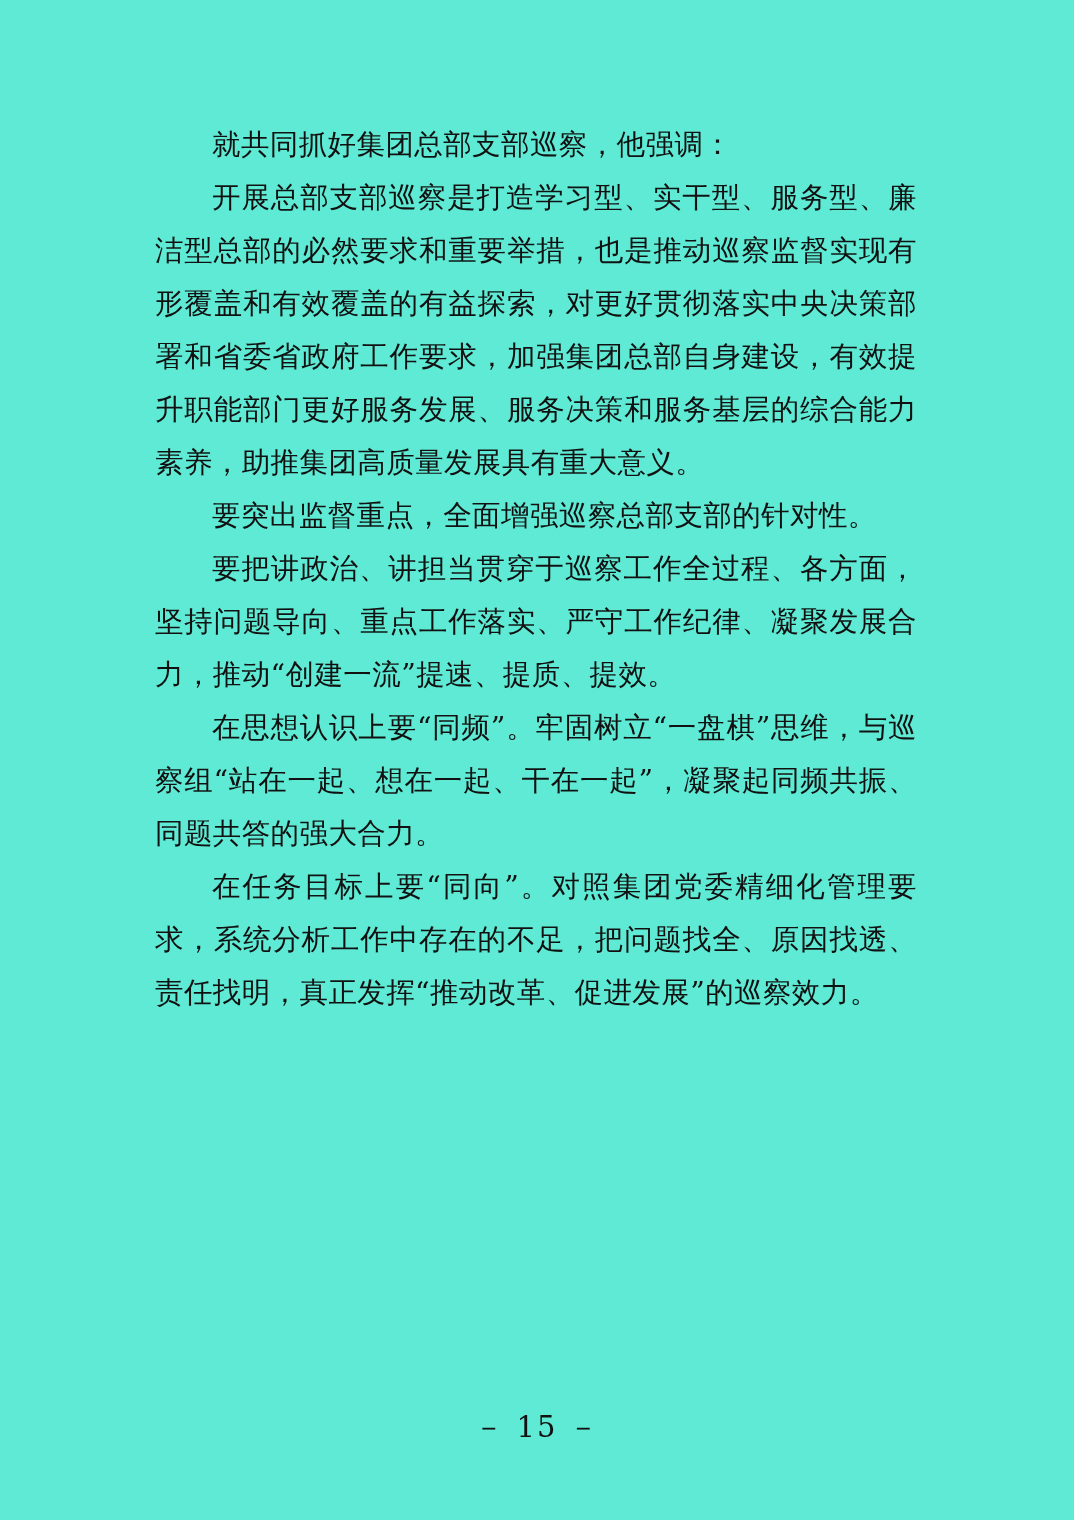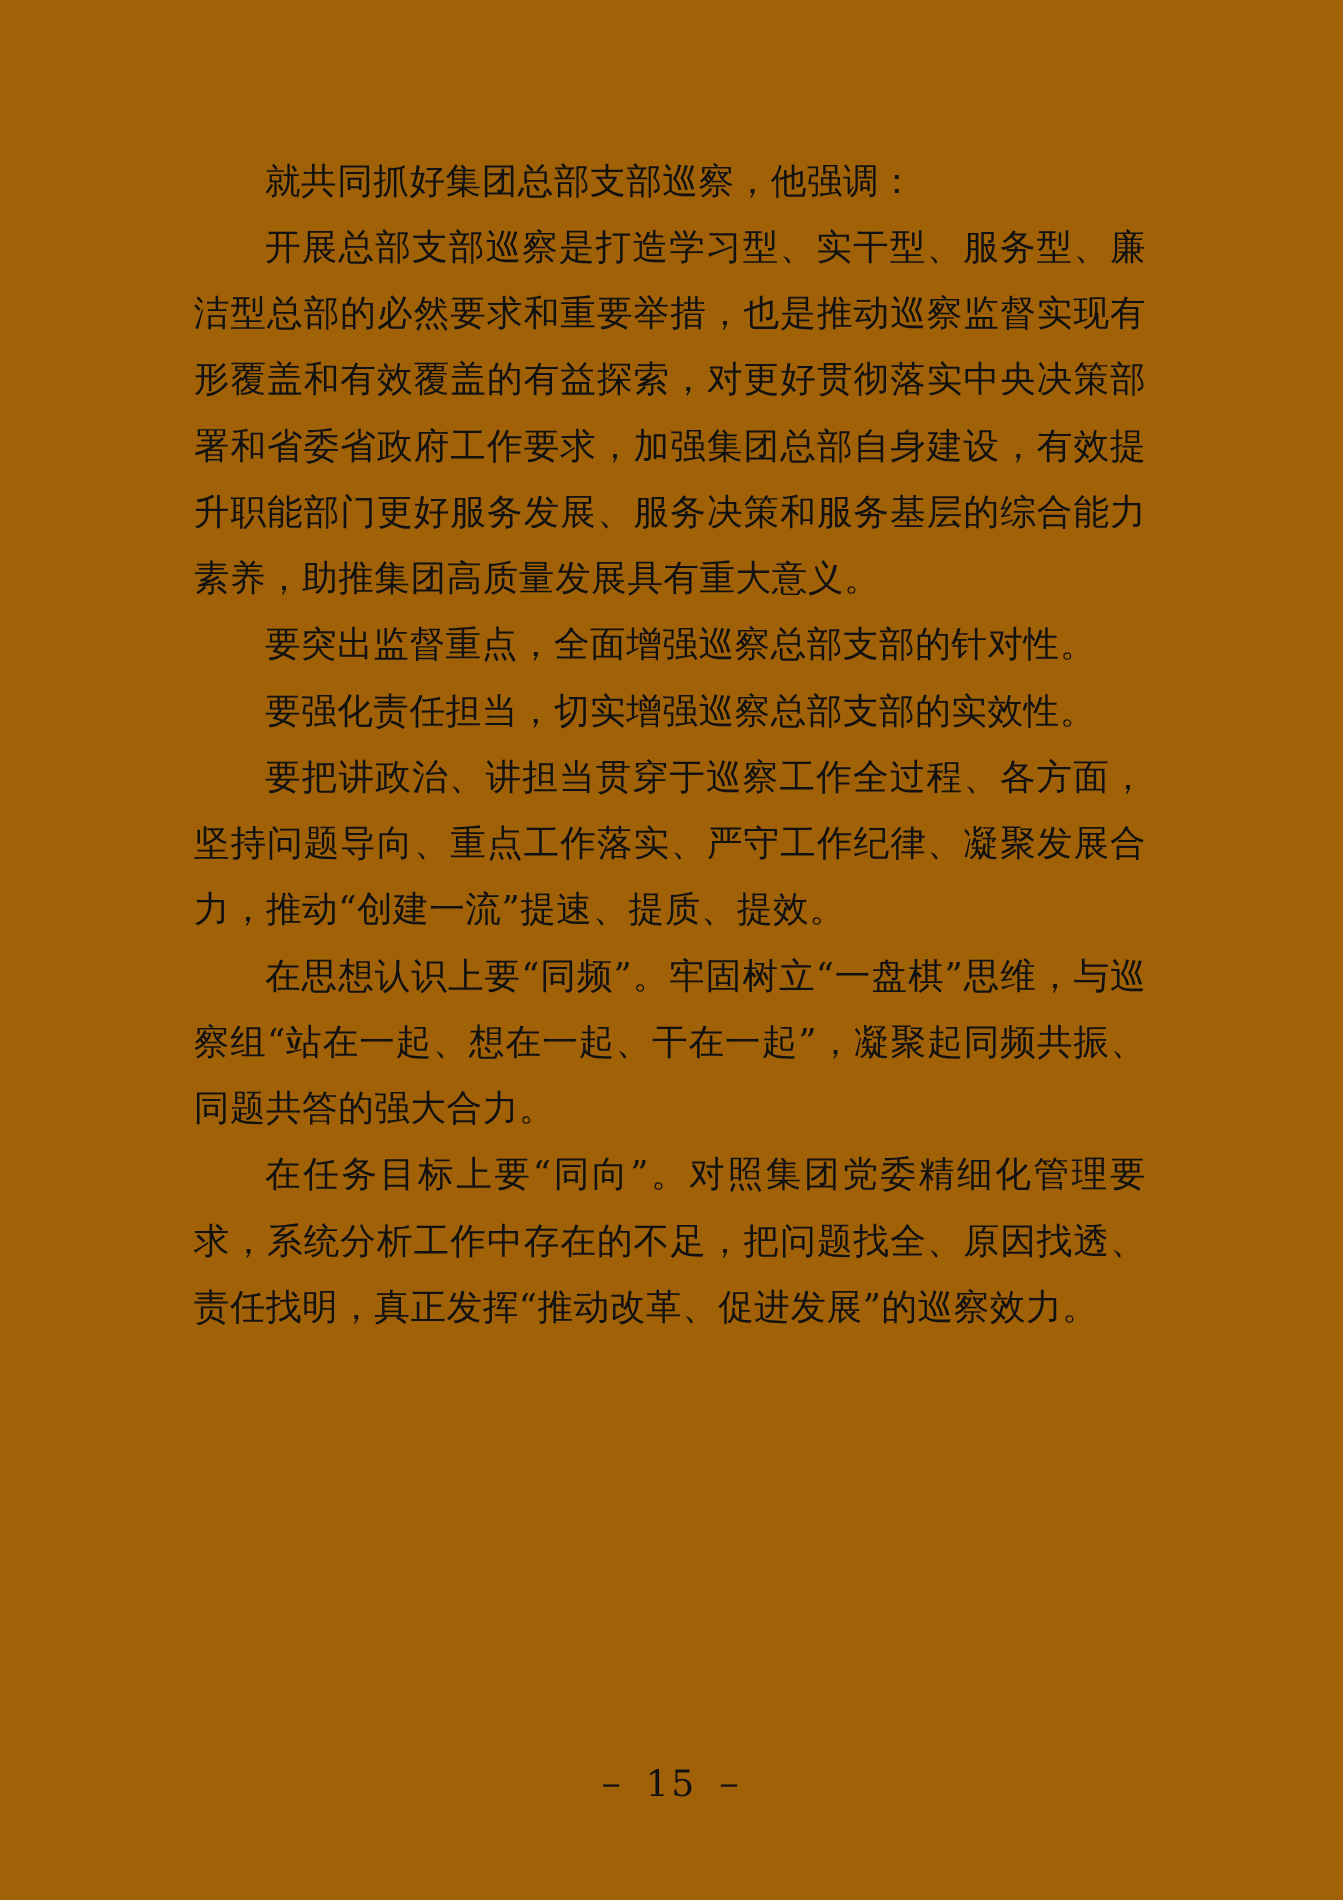--- a/index.html
+++ b/index.html
@@ -4,21 +4,21 @@
 <style>
   html, body {
     margin: 0;
     padding: 0;
     background: #ffffff;
   }
   .page {
     position: relative;
     width: 1074px;
     height: 1520px;
-    background: #a16207;
+    background: #5eead4;
     margin: 0 auto;
     overflow: hidden;
   }
   .content {
     position: absolute;
     left: 155px;
     top: 118px;
     width: 762px;
   }
   .para {
@@ -45,19 +45,18 @@
   }
 </style>
 </head>
 <body>
 
 <div class="page">
   <div class="content">
     <p class="para">就共同抓好集团总部支部巡察，他强调：</p>
     <p class="para">开展总部支部巡察是打造学习型、实干型、服务型、廉洁型总部的必然要求和重要举措，也是推动巡察监督实现有形覆盖和有效覆盖的有益探索，对更好贯彻落实中央决策部署和省委省政府工作要求，加强集团总部自身建设，有效提升职能部门更好服务发展、服务决策和服务基层的综合能力素养，助推集团高质量发展具有重大意义。</p>
     <p class="para">要突出监督重点，全面增强巡察总部支部的针对性。</p>
-    <p class="para">要强化责任担当，切实增强巡察总部支部的实效性。</p>
     <p class="para">要把讲政治、讲担当贯穿于巡察工作全过程、各方面，坚持问题导向、重点工作落实、严守工作纪律、凝聚发展合力，推动“创建一流”提速、提质、提效。</p>
     <p class="para">在思想认识上要“同频”。牢固树立“一盘棋”思维，与巡察组“站在一起、想在一起、干在一起”，凝聚起同频共振、同题共答的强大合力。</p>
     <p class="para">在任务目标上要“同向”。对照集团党委精细化管理要求，系统分析工作中存在的不足，把问题找全、原因找透、责任找明，真正发挥“推动改革、促进发展”的巡察效力。</p>
   </div>
   <div class="page-number">－ 15 －</div>
 </div>
 
 </body></html>

